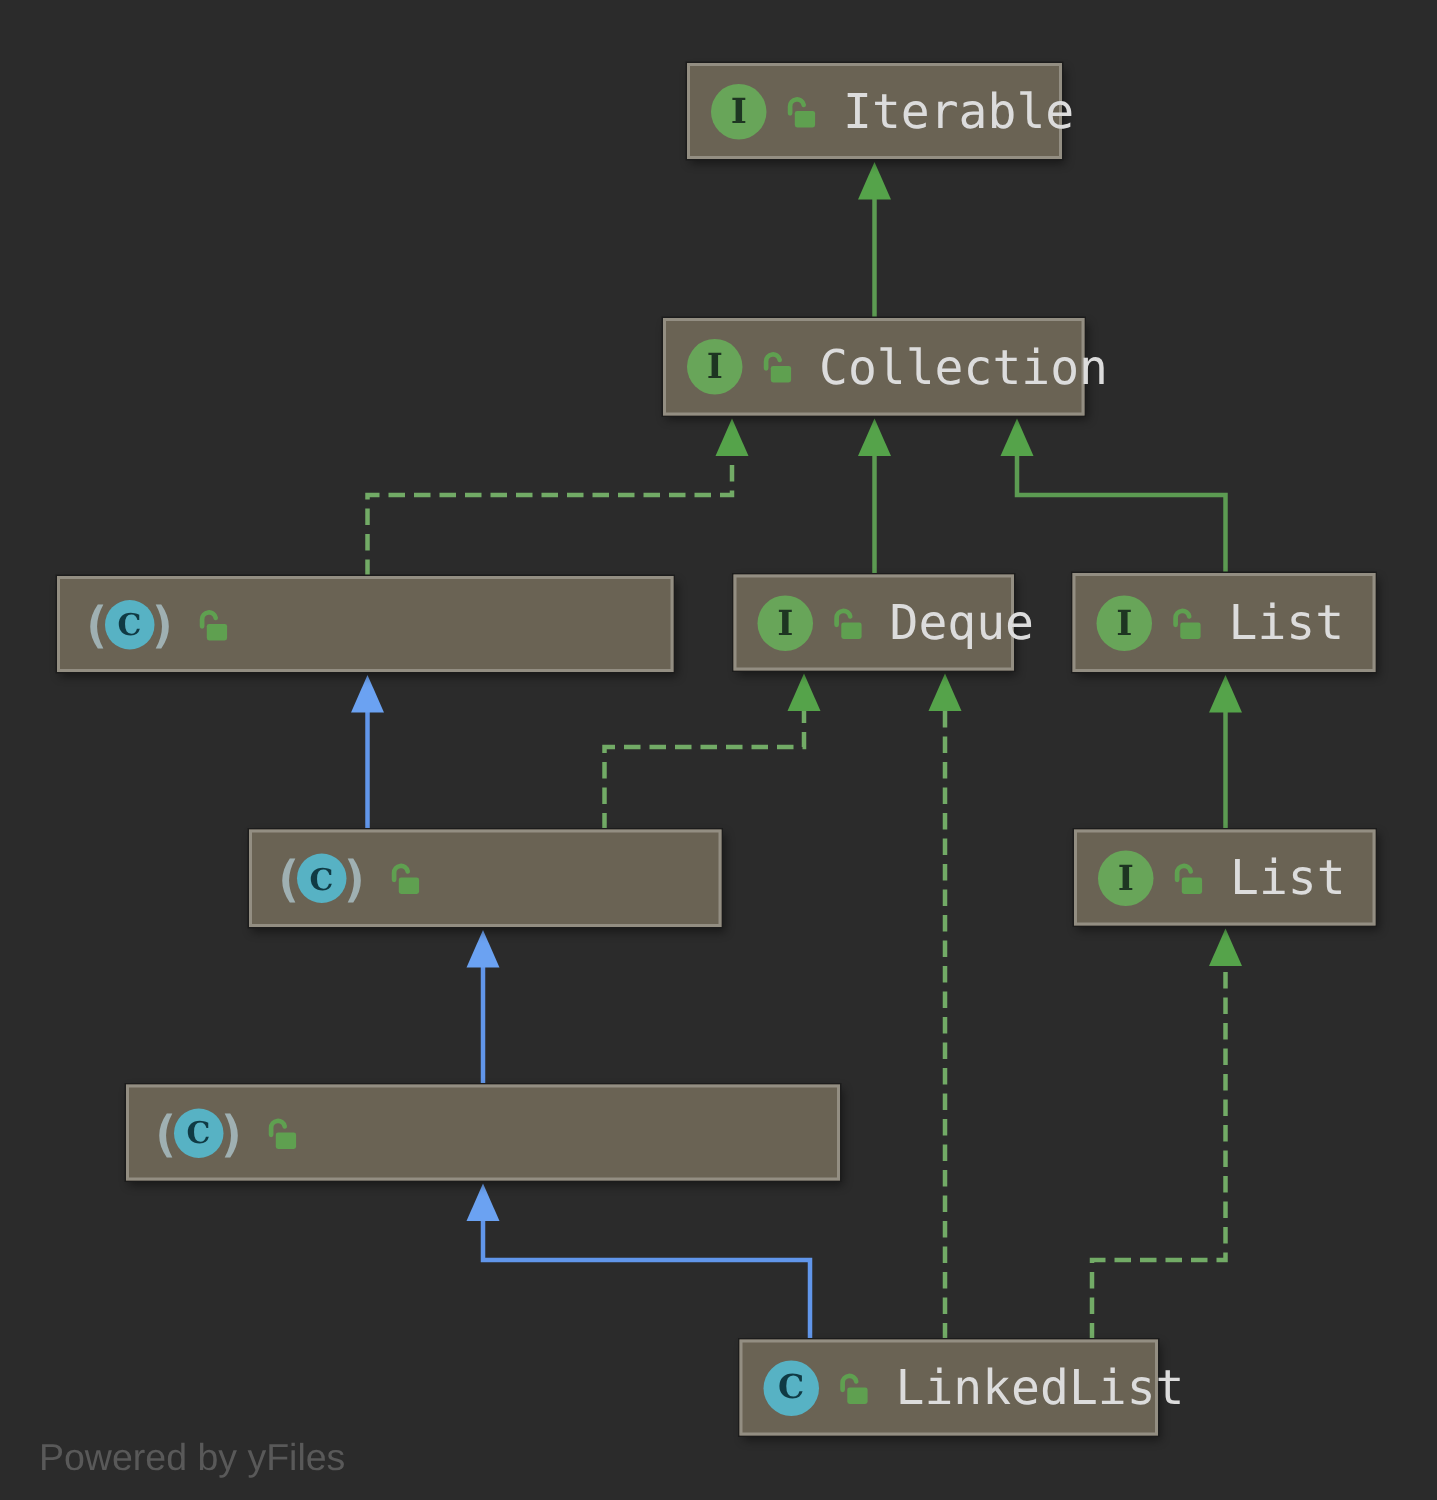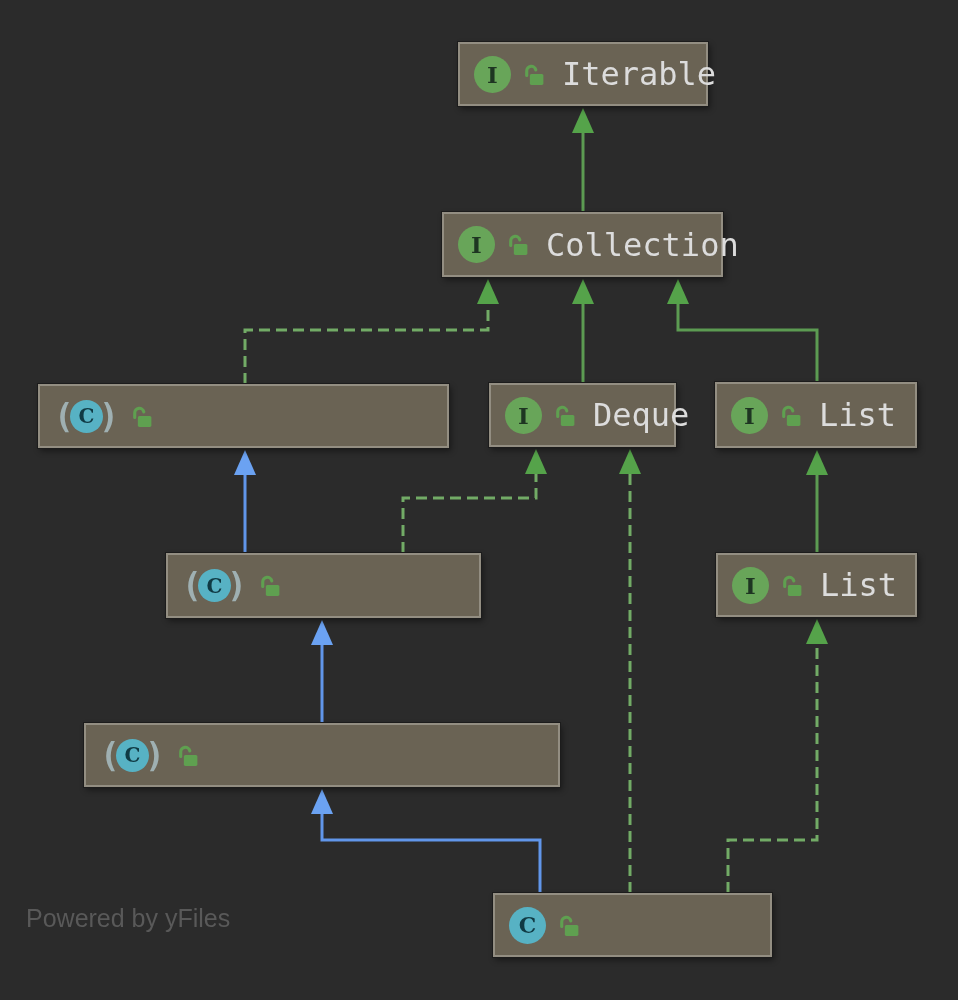--- a/index.html
+++ b/index.html
@@ -39,21 +39,21 @@
   .aicon{display:flex;align-items:center;flex:0 0 auto;}
   .aicon .ccircle{width:33px;height:33px;font-size:20px;}
   .aicon .paren{
     color:#9fb0b2;font-size:33px;font-weight:bold;line-height:1;
     font-family:"DejaVu Sans Mono","Liberation Mono",monospace;
   }
   .aicon .paren.open{margin-right:-4px;}
   .aicon .paren.close{margin-left:-4px;}
   .lock{color:var(--lock-color,#5fa050);flex:0 0 auto;display:flex;align-items:center;}
   .watermark{
-    position:absolute;left:26px;top:904px;z-index:3;
+    position:absolute;left:26px;top:958px;z-index:3;
     font-family:"Liberation Sans","DejaVu Sans",sans-serif;
     font-size:25px;color:#595959;cursor:pointer;
   }
 </style>
 </head>
 <body>
 
 <div class="canvas">
   <svg id="edges" width="958" height="1000" xmlns="http://www.w3.org/2000/svg">
       <g>
@@ -200,16 +200,17 @@
   </div>
 
   <div class="node" style="left: 493px; top: 893px; width: 279px; height: 64px;">
     <span class="ccircle">C</span>
     <span class="lock">
       <svg width="25" height="25" viewBox="0 0 24 24">
           <path d="M5.5 13 V8.6 A4.4 4.4 0 0 1 14.2 7.6" fill="none" stroke="currentColor" stroke-width="3" stroke-linecap="round"></path>
           <rect x="8.5" y="11.5" width="13" height="10.5" rx="1.5" fill="currentColor"></rect>
         </svg>
     </span>
+    <span class="label">LinkedList</span>
   </div>
 
   <div class="watermark">Powered by yFiles</div>
 </div>
 
 </body></html>

